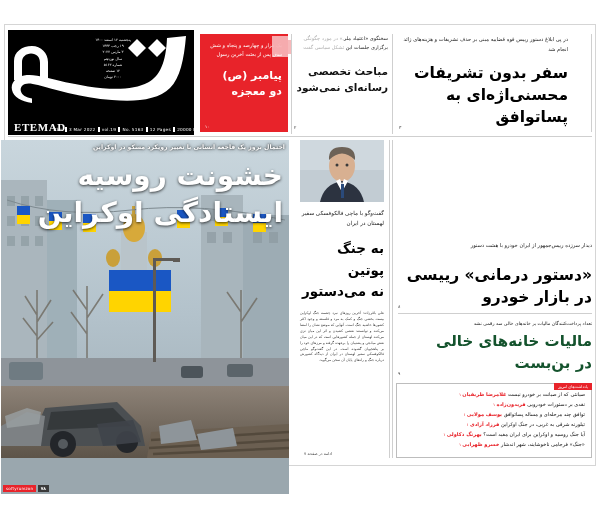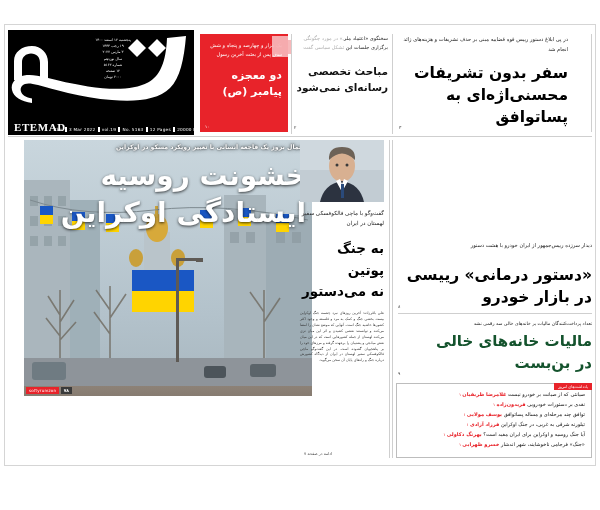--- a/index.html
+++ b/index.html
@@ -54,21 +54,21 @@
       border-right:1px solid #cfcfcf;padding-right:23px;}
   #jud-kicker{font-size:5.2px;line-height:1.95;color:#1a1a1a;}
   #jud-title{margin-top:8px;font-size:15.5px;font-weight:bold;
       line-height:1.42;color:#000;}
   #jud-page{position:absolute;left:3px;bottom:2px;font-size:4.4px;color:#333;}
 
   
   .hr{position:absolute;height:1px;background:#cfcfcf;}
 
   
-  #lead{left:24px;top:140px;width:288px;height:256px;overflow:hidden;
+  #lead{left:1px;top:140px;width:288px;height:354px;overflow:hidden;
       background:#9aa7ae;}
   #lead-photo{position:absolute;inset:0;overflow:hidden;}
   #lead-kicker{position:absolute;right:4px;top:2px;left:4px;
       color:#fff;font-size:6.2px;font-weight:bold;line-height:1.5;
       text-shadow:0 0 2px rgba(0,0,0,.85),0 0 4px rgba(0,0,0,.6);}
   #lead-title{position:absolute;right:6px;top:18px;width:280px;
       color:#fff;font-size:28px;font-weight:bold;line-height:1.32;
       text-shadow:0 1px 3px rgba(0,0,0,.75);}
   #lead-badge{position:absolute;left:2px;bottom:2px;display:flex;
       align-items:center;gap:2px;direction:ltr;}
@@ -174,22 +174,22 @@
       <i class="mm-sq"></i>
       <span>12 Pages</span>
       <i class="mm-sq"></i>
       <span>20000 Rials</span>
     </div>
   </div>
 
   <div class="panel rtl" id="miracle-box">
     <div id="miracle-kicker">یک هزار و چهارصد و پنجاه و شش سال پس از بعثت آخرین رسول</div>
     <div id="miracle-title">
+      <div>پیامبر (ص)</div>
       <div>دو معجزه</div>
-      <div>پیامبر (ص)</div>
     </div>
     <div id="miracle-page">۱۰</div>
   </div>
 
   <div class="panel rtl" id="media-box">
     <div id="media-kicker">سخنگوی «اعتماد ملی» در مورد چگونگی برگزاری جلسات این تشکل سیاسی گفت</div>
     <div id="media-title">
       <div>مباحث تخصصی</div>
       <div>رسانه‌ای نمی‌شود</div>
     </div>

